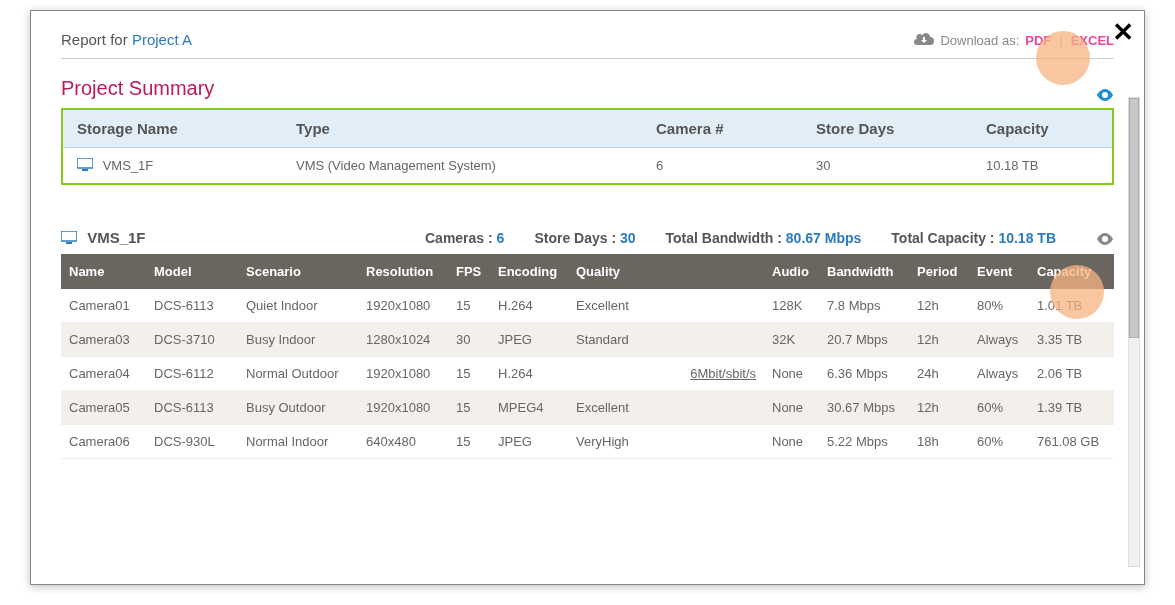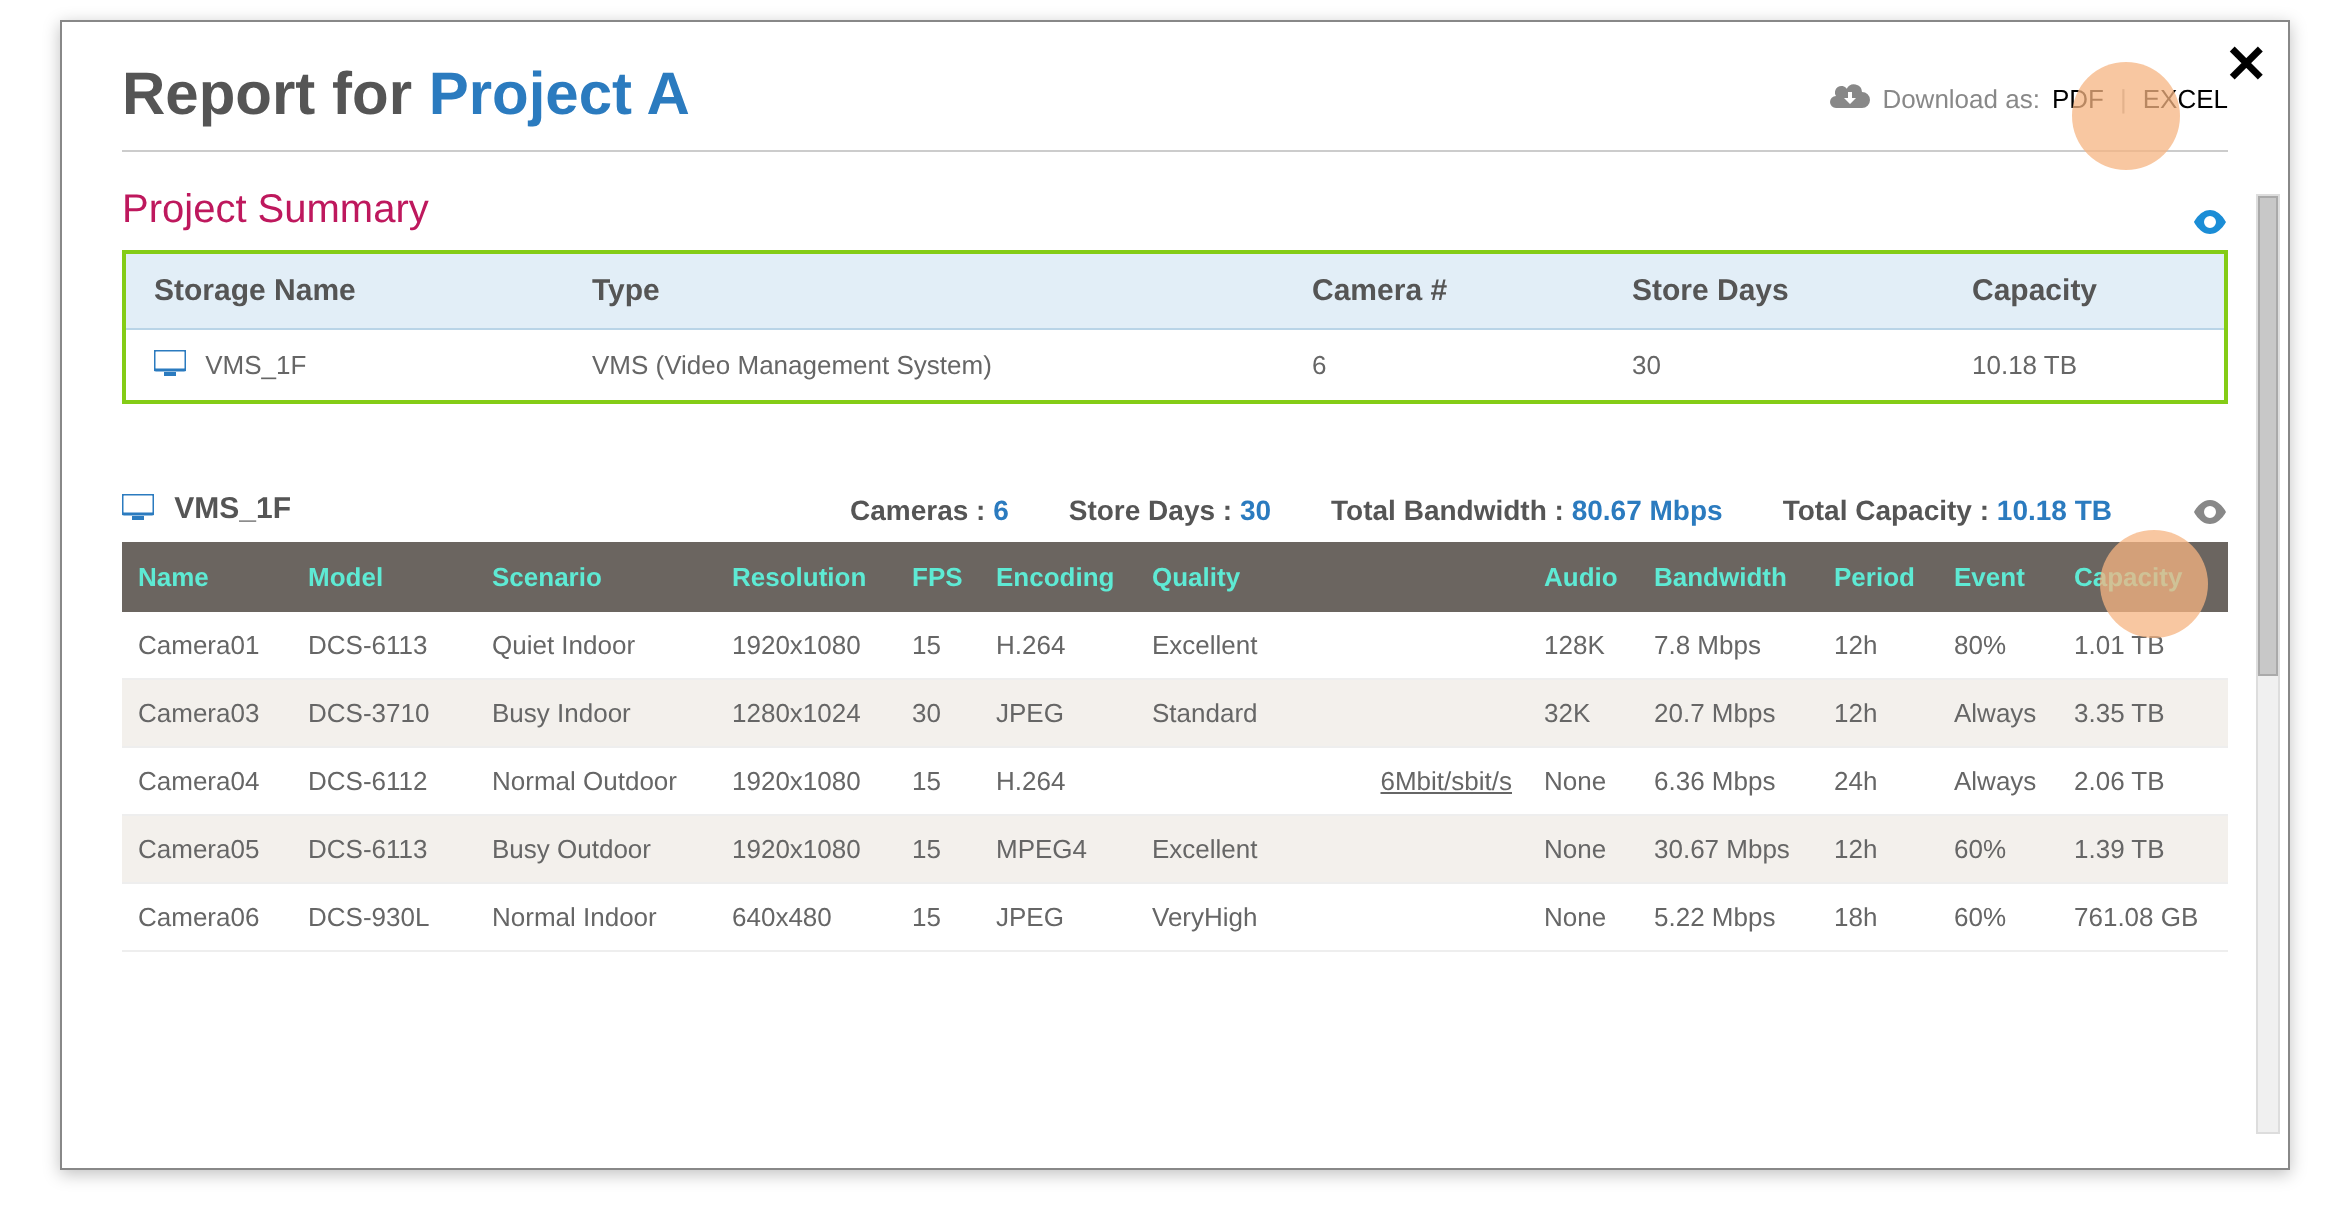--- a/index.html
+++ b/index.html
@@ -25,34 +25,34 @@
     padding: 20px 30px 10px 30px;
   }
   .header-row {
     display: flex;
     justify-content: space-between;
     align-items: center;
     border-bottom: 1px solid #ccc;
     padding-bottom: 10px;
   }
   .title {
-    font-size: 30px;
-    font-weight: bold;
+    font-size: 15px;
+    font-weight: normal;
     color: #555;
   }
   .title .proj { color: #2b7bbf; }
   .download {
     display: flex;
     align-items: flex-end;
     gap: 6px;
     color: #888;
     font-size: 13px;
   }
   .download .sep { color: #aaa; margin: 0 2px; }
-  .download a { color: #000000; text-decoration: none; }
+  .download a { color: #ec4899; text-decoration: none; font-weight: bold; }
   .close-x {
     position: absolute;
     right: 10px; top: 6px;
     font-size: 26px;
     font-weight: bold;
     cursor: pointer;
     color: #000;
   }
   .section-title {
     font-size: 20px;
@@ -111,21 +111,21 @@
   .storage-header .stat .val { color: #2b7bbf; }
   .storage-header .eye-wrap {
     margin-left: 10px;
   }
   .camera-table {
     width: 100%;
     border-collapse: collapse;
   }
   .camera-table thead th {
     background: #6b6560;
-    color: #5eead4;
+    color: #ffffff;
     font-weight: bold;
     text-align: left;
     padding: 10px 8px;
     font-size: 13px;
   }
   .camera-table tbody td {
     padding: 9px 8px;
     color: #666;
     border-bottom: 1px solid #eee;
     font-size: 13px;

